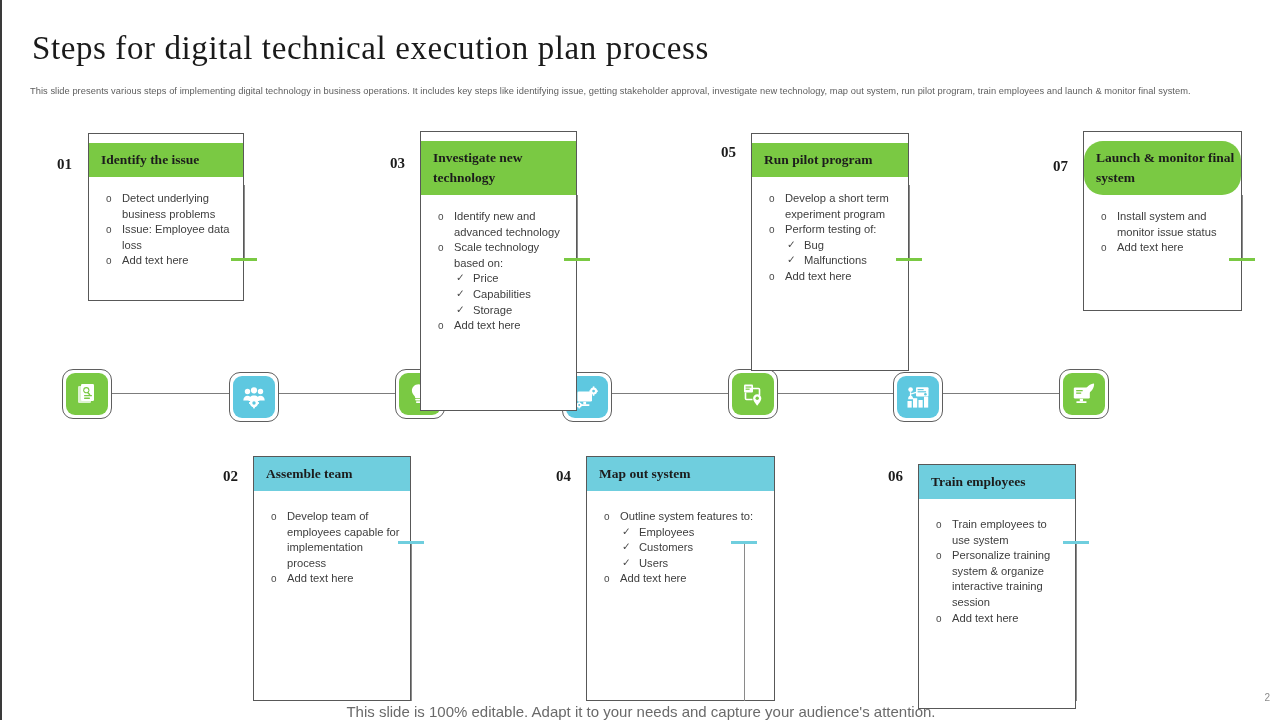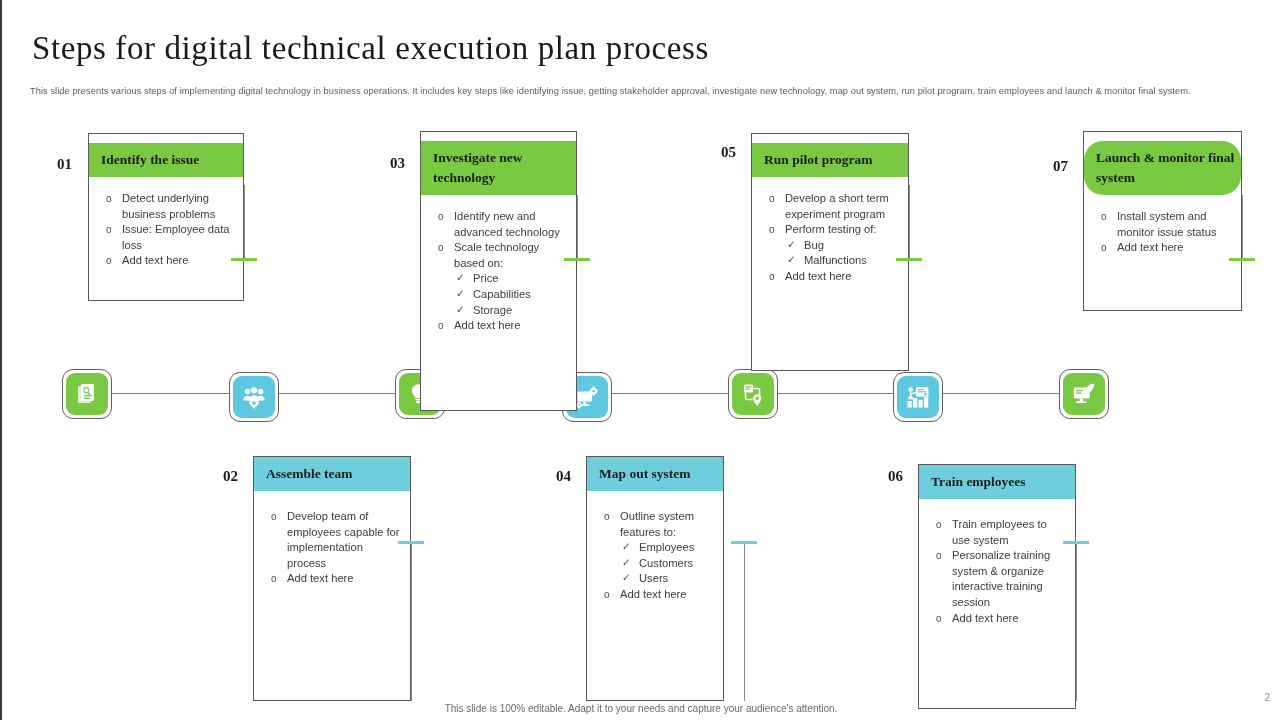--- a/index.html
+++ b/index.html
@@ -130,21 +130,21 @@
     width: 26px; height: 3px;
   }
   .foot.green { background: #7ac943; }
   .foot.cyan  { background: #6fcede; }
 
   
   #footer-note {
     position: absolute;
     left: 0; right: 0; top: 703px;
     text-align: center;
-    font-size: 10px;
+    font-size: 15px;
     color: #6a6a6a;
   }
   #page-number {
     position: absolute;
     right: 10px; top: 692px;
     font-size: 10px;
     color: #8c8c8c;
   }
 </style>
 </head>
@@ -322,21 +322,21 @@
                 <li><span class="b">✓</span><span>Capabilities</span></li>
                 <li><span class="b">✓</span><span>Storage</span></li>
               </ul></li>
             <li><span class="b">o</span><span>Add text here</span></li>
           </ul>
         </div>
       </div>
       <div class="num" style="left: 388px; top: 155px;">03</div>
       <div class="pole" style="left: 575px; top: 195px; height: 63px;"></div>
       <div class="foot green" style="left: 562px; top: 258px;"></div>
-      <div class="card bot" style="left: 584px; top: 456px; width: 138px; height: 245px;">
+      <div class="card bot" style="left: 584px; top: 456px; width: 189px; height: 245px;">
         <div class="hdrwrap">
           <div class="hdr">Map out system</div>
         </div>
         <div class="body">
           <ul class="lst">
             <li><span class="b">o</span><span>Outline system features to:</span><ul class="sub">
                 <li><span class="b">✓</span><span>Employees</span></li>
                 <li><span class="b">✓</span><span>Customers</span></li>
                 <li><span class="b">✓</span><span>Users</span></li>
               </ul></li>

